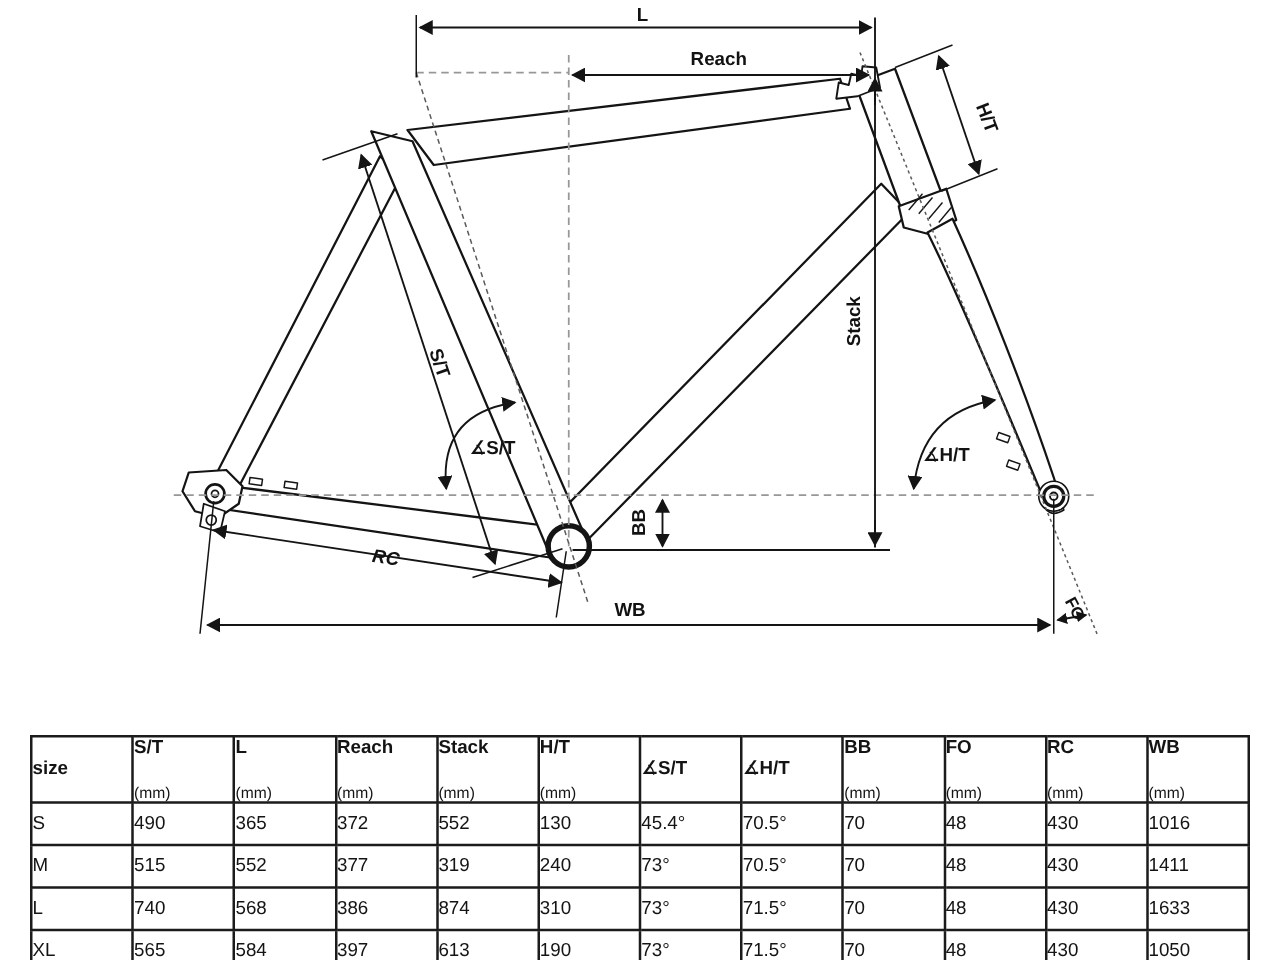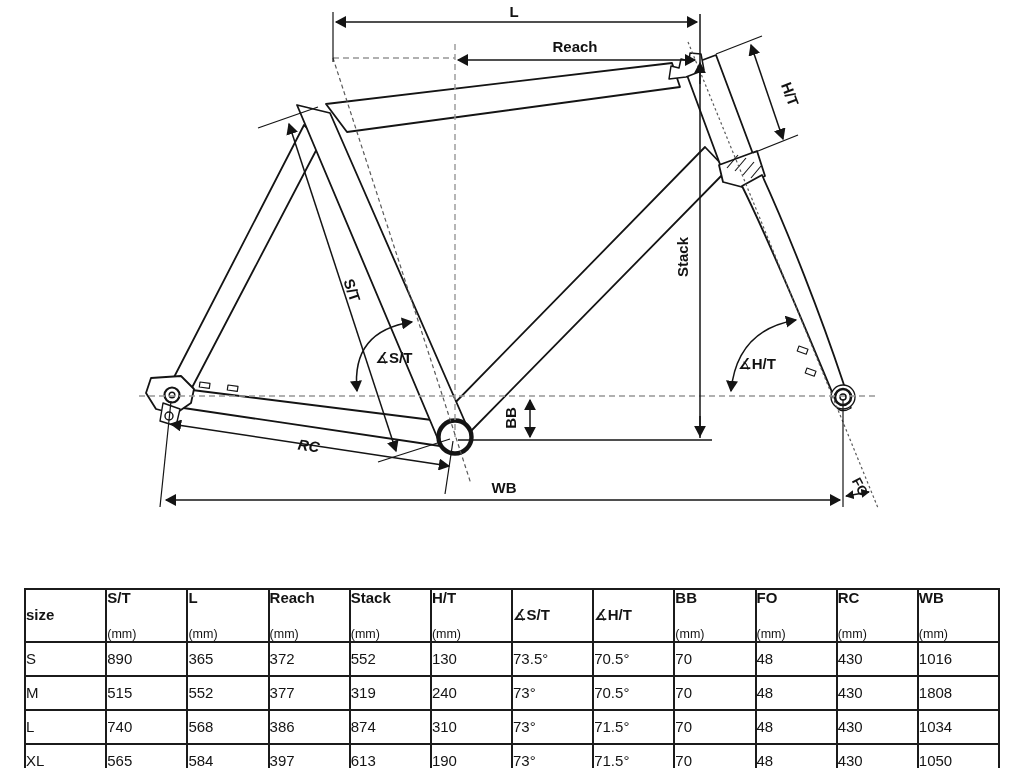--- a/index.html
+++ b/index.html
@@ -146,59 +146,59 @@
         <th><span>∡H/T</span></th>
         <th><span>BB</span><span class="unit">(mm)</span></th>
         <th><span>FO</span><span class="unit">(mm)</span></th>
         <th><span>RC</span><span class="unit">(mm)</span></th>
         <th><span>WB</span><span class="unit">(mm)</span></th>
       </tr>
     </thead>
     <tbody>
       <tr>
         <td>S</td>
-        <td>890</td>
+        <td>490</td>
         <td>365</td>
         <td>372</td>
         <td>552</td>
         <td>130</td>
-        <td>73.5°</td>
+        <td>45.4°</td>
         <td>70.5°</td>
         <td>70</td>
         <td>48</td>
         <td>430</td>
         <td>1016</td>
       </tr>
       <tr>
         <td>M</td>
         <td>515</td>
         <td>552</td>
         <td>377</td>
         <td>319</td>
         <td>240</td>
         <td>73°</td>
         <td>70.5°</td>
         <td>70</td>
         <td>48</td>
         <td>430</td>
-        <td>1808</td>
+        <td>1411</td>
       </tr>
       <tr>
         <td>L</td>
         <td>740</td>
         <td>568</td>
         <td>386</td>
         <td>874</td>
         <td>310</td>
         <td>73°</td>
         <td>71.5°</td>
         <td>70</td>
         <td>48</td>
         <td>430</td>
-        <td>1034</td>
+        <td>1633</td>
       </tr>
       <tr>
         <td>XL</td>
         <td>565</td>
         <td>584</td>
         <td>397</td>
         <td>613</td>
         <td>190</td>
         <td>73°</td>
         <td>71.5°</td>

